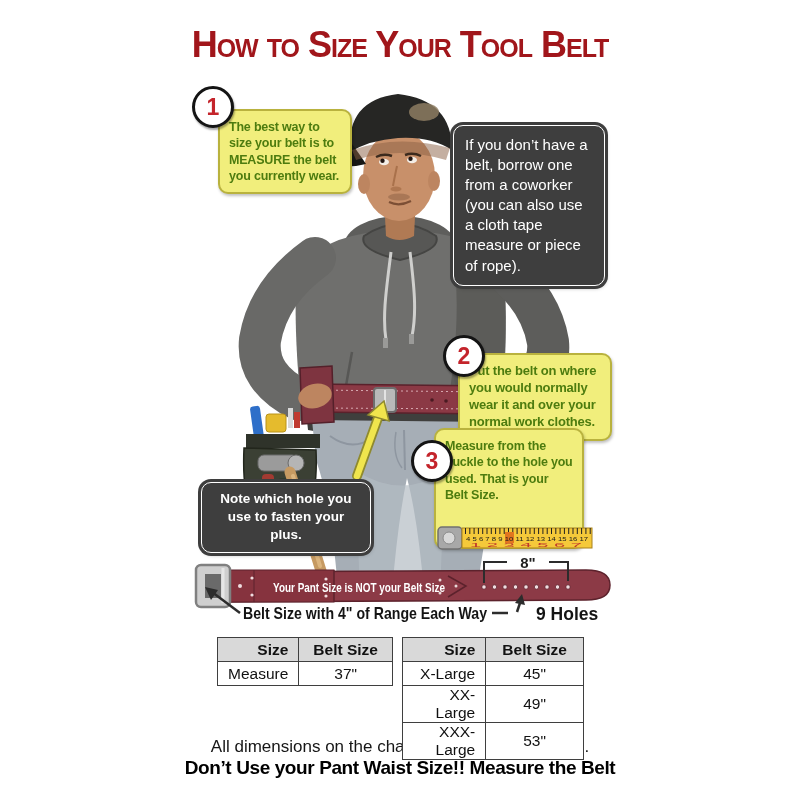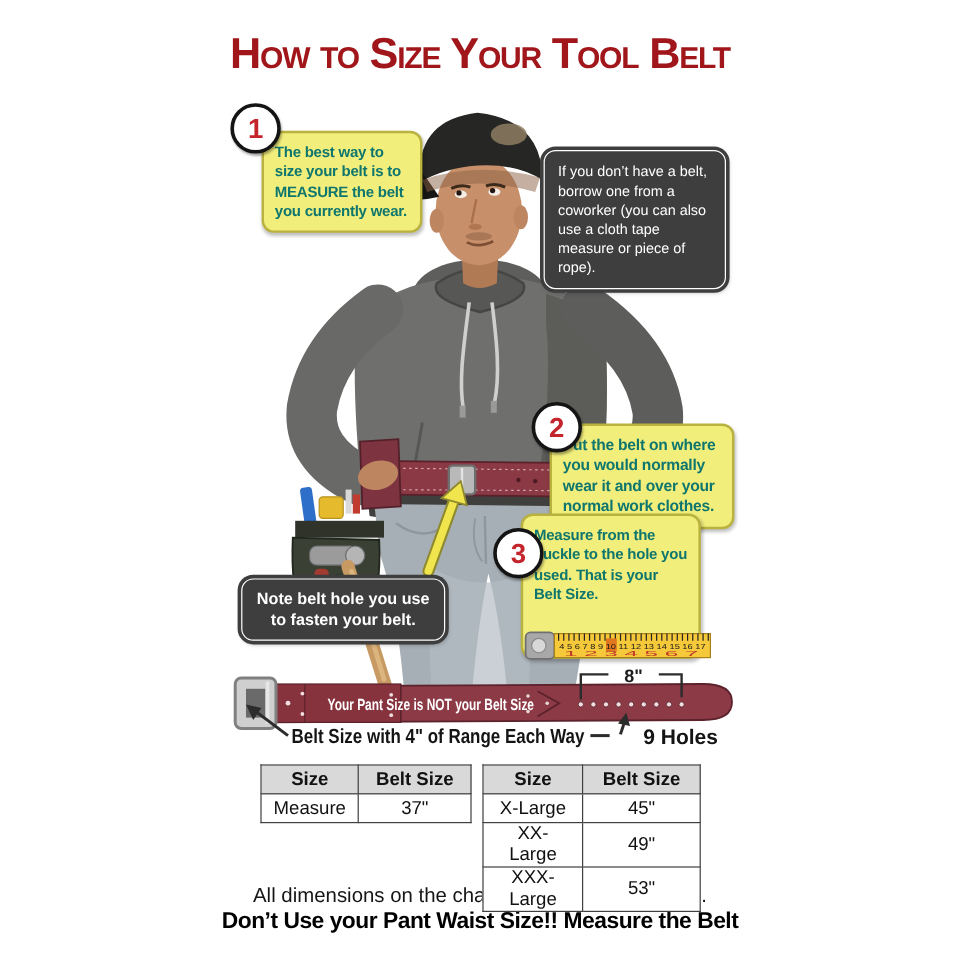--- a/index.html
+++ b/index.html
@@ -7,34 +7,34 @@
          font-family:"Liberation Sans",sans-serif;}
   .title{position:absolute;top:24px;left:0;width:800px;text-align:center;z-index:2;
          font-variant:small-caps;font-weight:bold;font-size:36px;letter-spacing:-1px;color:#A1161B;}
   #scene{position:absolute;left:0;top:0;z-index:1;}
   #ruler{position:absolute;left:436px;top:521px;z-index:4;}
   .badge{position:absolute;width:36px;height:36px;border-radius:50%;background:#fff;
          border:3px solid #141414;color:#C4242B;font-size:23px;font-weight:bold;z-index:5;
          display:flex;align-items:center;justify-content:center;box-shadow:1px 2px 2px rgba(0,0,0,.35);}
   .ybox{position:absolute;background:#F1EE7C;border:2px solid #b9b23e;border-radius:10px;
         padding:8px 9px;font-weight:bold;font-size:12.5px;line-height:1.3;letter-spacing:-.2px;
-        color:#0f766e;z-index:3;box-shadow:1px 2px 3px rgba(0,0,0,.25);}
+        color:#4d7c0f;z-index:3;box-shadow:1px 2px 3px rgba(0,0,0,.25);}
   .dbox{position:absolute;background:#3E3E3E;color:#fff;border:1.5px solid #fff;border-radius:10px;
         box-shadow:0 0 0 3px #3E3E3E,1px 2px 4px rgba(0,0,0,.35);z-index:3;}
   #box1{left:218px;top:109px;width:112px;}
   #box2{left:458px;top:353px;width:132px;font-size:13px;}
   #box3{left:434px;top:428px;width:128px;padding-bottom:44px;}
-  #graybox{left:453px;top:125px;width:128px;padding:9px 11px;font-size:12px;line-height:1.34;}
+  #graybox{left:453px;top:125px;width:128px;padding:9px 11px;font-size:15px;line-height:1.34;}
   #notebox{left:201px;top:482px;width:148px;padding:7px 10px;text-align:center;
            font-weight:bold;font-size:13.5px;line-height:1.35;}
   #badge1{left:192px;top:86px;} #badge2{left:443px;top:335px;} #badge3{left:411px;top:440px;}
   .sizetable{position:absolute;border-collapse:collapse;z-index:3;background:#fff;}
   .sizetable th,.sizetable td{border:1.8px solid #3f3f3f;font-size:15.5px;height:23px;padding:0 10px;color:#111;}
   .sizetable th{background:#D9D9D9;font-weight:bold;}
-  .sizetable .c1{text-align:center;width:46%;}
+  .sizetable .c1{text-align:right;width:46%;}
   .sizetable .c2{text-align:center;width:54%;}
   #table1{left:217px;top:637px;width:176px;}
   #table2{left:402px;top:637px;width:182px;}
   #tolerance{position:absolute;top:737px;left:0;width:800px;text-align:center;z-index:2;
              font-size:17px;color:#161616;}
   #warning{position:absolute;top:757px;left:0;width:800px;text-align:center;z-index:2;
            font-size:19px;font-weight:bold;letter-spacing:-.4px;color:#000000;}
   .svgtxt{font-family:"Liberation Sans",sans-serif;}
 </style>
 </head>
@@ -202,21 +202,21 @@
   <div class="badge" id="badge2">
     <span>2</span>
   </div>
   <div class="ybox" id="box2">Put the belt on where you would normally wear it and over your normal work clothes.</div>
 
   <div class="badge" id="badge3">
     <span>3</span>
   </div>
   <div class="ybox" id="box3">Measure from the buckle to the hole you used. That is your Belt Size.</div>
 
-  <div class="dbox" id="notebox">Note belt hole you use to fasten your belt.</div>
+  <div class="dbox" id="notebox">Note which hole you use to fasten your plus.</div>
 
   <svg id="ruler" width="162" height="32" viewBox="0 0 162 32">
     <rect x="2" y="6" width="24" height="22" rx="4" fill="#a8a8a8" stroke="#707070" stroke-width="1.5"></rect>
     <circle cx="13" cy="17" r="6" fill="#d8d8d8" stroke="#8a8a8a"></circle>
     <rect x="26" y="7" width="130" height="20" fill="#F5C93A" stroke="#a8811c"></rect>
     <line x1="29" y1="10" x2="155" y2="10" stroke="#222222" stroke-width="6" stroke-dasharray="1 3.3"></line>
     <rect x="69" y="11" width="9" height="11" fill="#E2761F"></rect>
     <text class="svgtxt" x="30" y="20" textLength="122" lengthAdjust="spacingAndGlyphs" font-size="6" fill="#1b1b1b">4 5 6 7 8 9 10 11 12 13 14 15 16 17</text>
     <text class="svgtxt" x="34" y="26" textLength="112" lengthAdjust="spacingAndGlyphs" font-size="6" fill="#c0392b">1 2 3 4 5 6 7</text>
   </svg>

